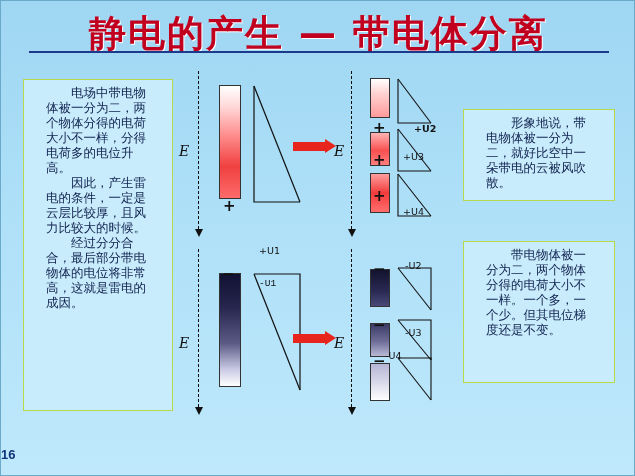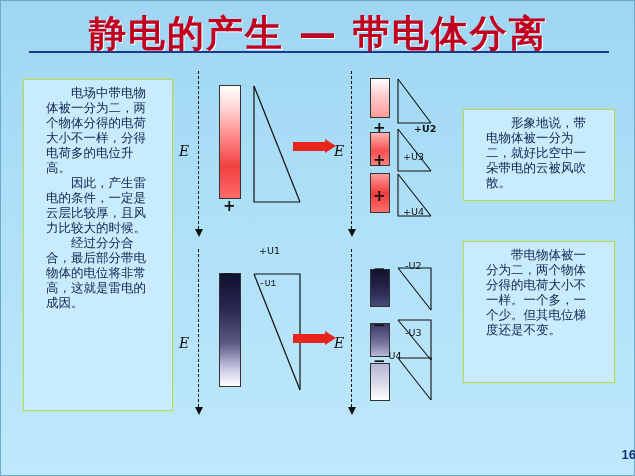--- a/index.html
+++ b/index.html
@@ -83,21 +83,21 @@
   .arrow .shaft{
     position:absolute;left:0;top:3px;height:9px;background:#e8251c;
   }
   .arrow .head{
     position:absolute;top:0;width:0;height:0;
     border-top:7px solid transparent;border-bottom:7px solid transparent;
     border-left:11px solid #e8251c;
   }
   svg.tri{position:absolute;overflow:visible;}
   .pagenum{
-    position:absolute;left:0;top:446px;width:635px;text-align:right;
+    position:absolute;left:0;top:446px;width:635px;text-align:left;
     font-size:13px;color:#12357a;font-weight:bold;
   }
 </style>
 </head>
 <body>
 
 <div id="slide">
 
   <div class="title">静电的产生 — 带电体分离</div>
   <div class="title-rule"></div>

